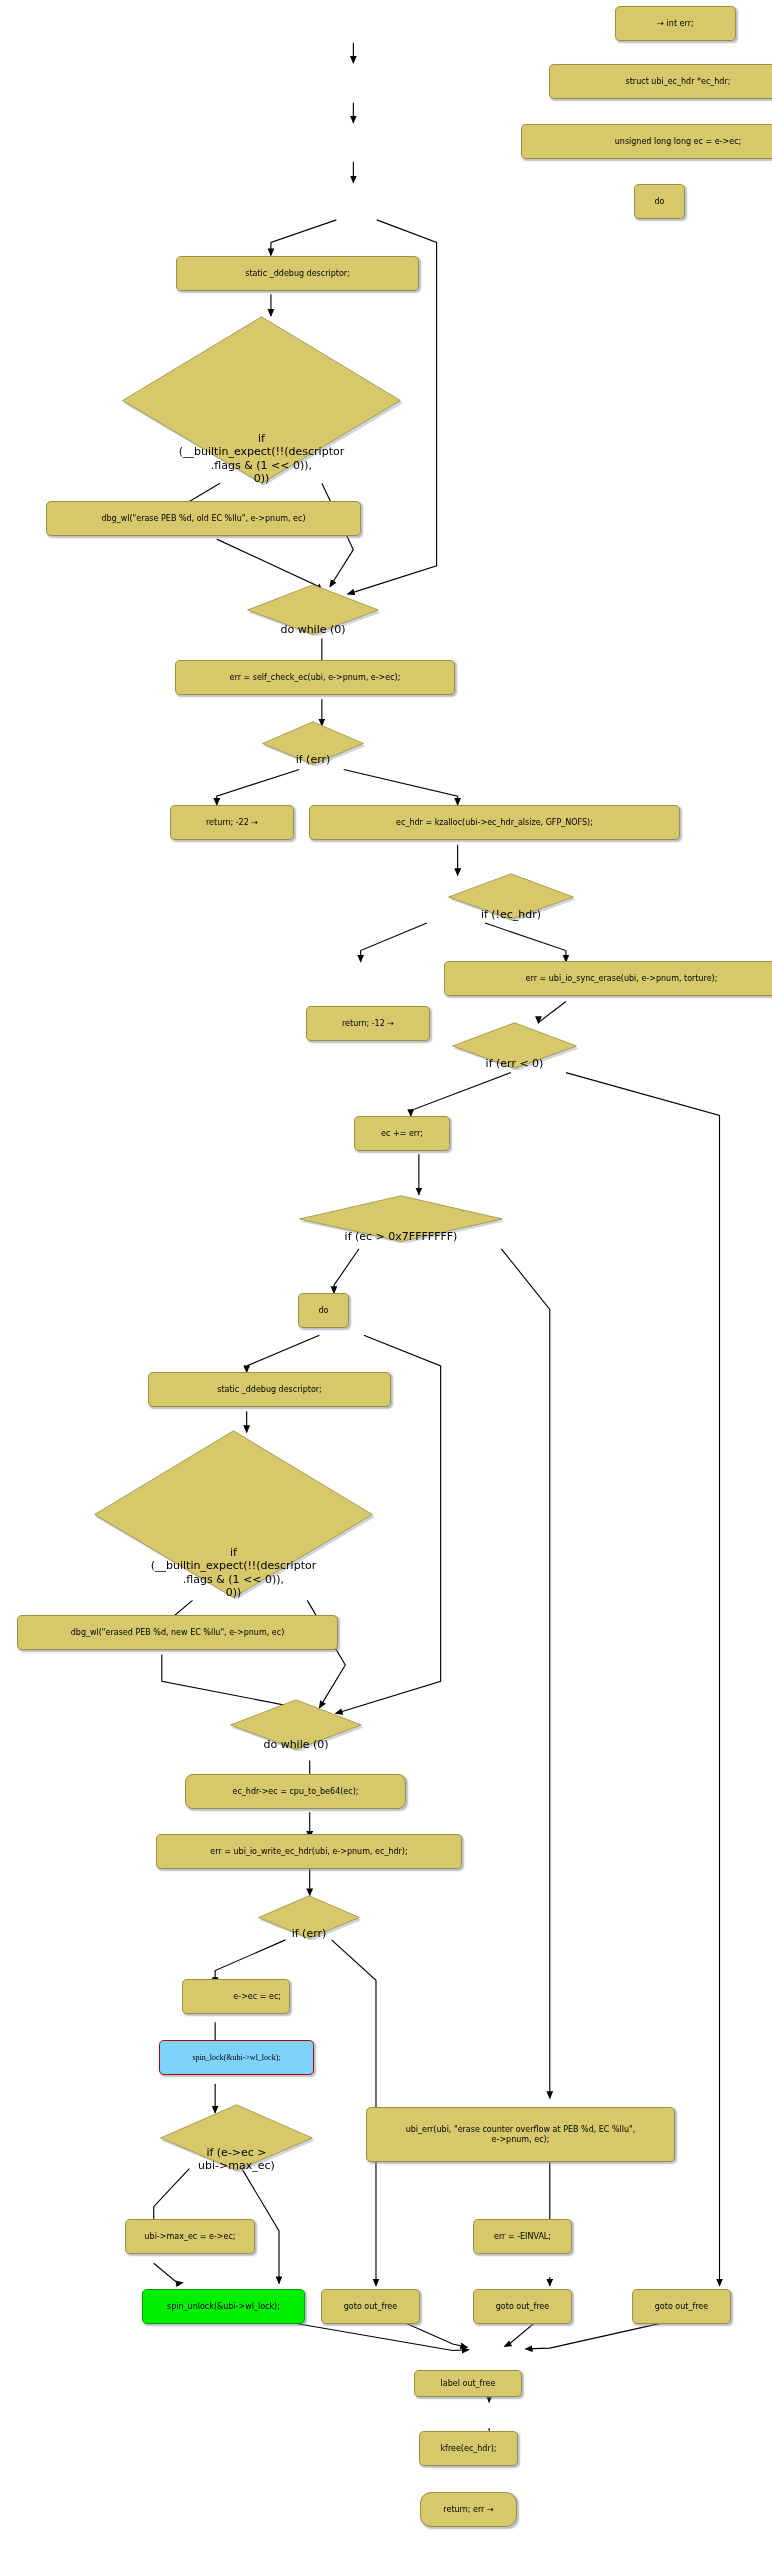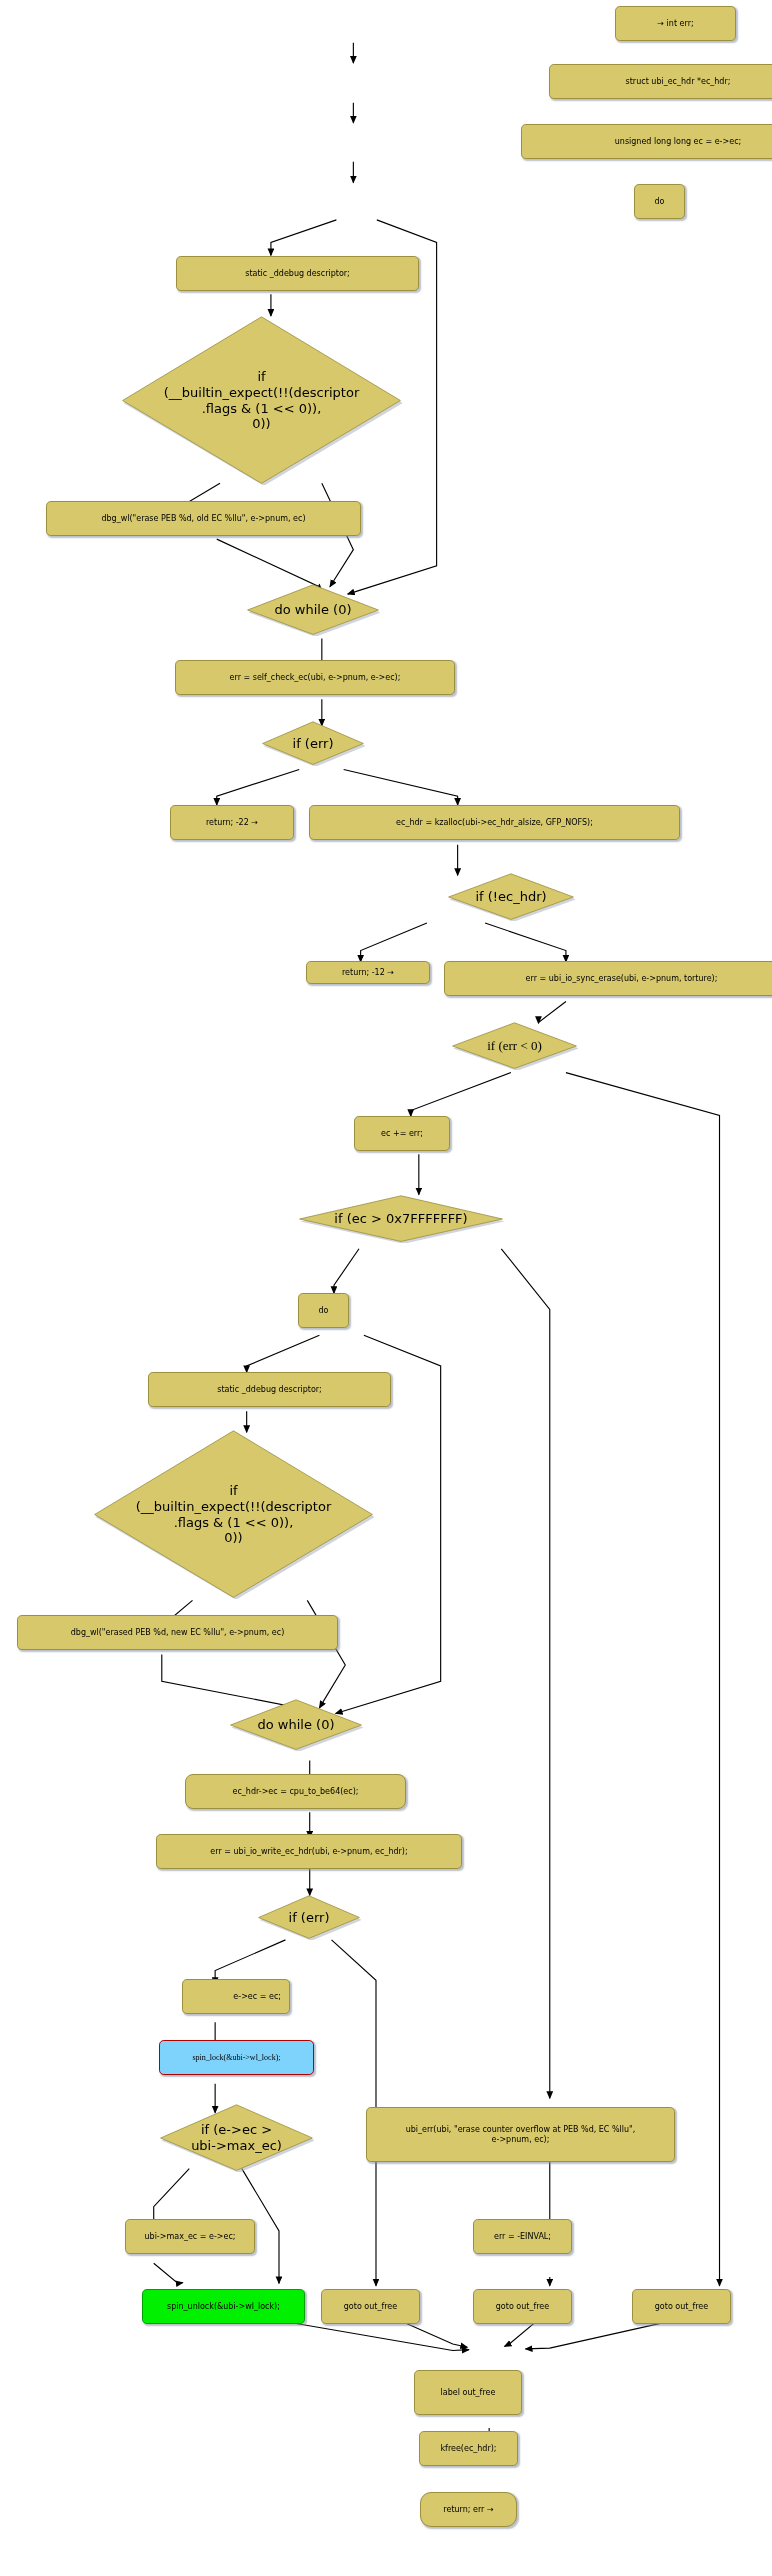--- a/index.html
+++ b/index.html
@@ -52,21 +52,22 @@
     font-family: Liberation Serif, serif;
   }
   .node.rect.green {
     background: #00F000;
     border: 0.8px solid #00a000;
   }
   .node.diamond {
     background: transparent;
     border: none;
     box-shadow: none;
-    font-size: 13px;
+    font-size: 11px;
+    align-items: flex-end;
   }
   .node.diamond .dshape {
     position: absolute;
     left: 0;
     top: 0;
     width: 100%;
     height: 100%;
   }
   .node.diamond .dlabel {
     position: relative;
@@ -211,23 +212,23 @@
     <div class="node diamond" style="left: 261px; top: 721px; width: 104px; height: 45px;"><svg class="dshape" viewBox="0 0 128.10399999999998 55.7725" preserveAspectRatio="none">
         <polygon class="shadowpoly" points="67.05199999999999,3 129.10399999999998,30.88625 67.05199999999999,56.7725 3,30.88625"></polygon>
         <polygon class="mainpoly" points="64.05199999999999,1 126.10399999999998,27.88625 64.05199999999999,53.7725 2,27.88625"></polygon>
       </svg><span class="dlabel">if (err)</span></div>
     <div class="node rect" style="left: 170px; top: 805px; width: 124px; height: 35px;"><span>return; -22 →</span></div>
     <div class="node rect" style="left: 309px; top: 805px; width: 371px; height: 35px;"><span>ec_hdr = kzalloc(ubi-&gt;ec_hdr_alsize, GFP_NOFS);</span></div>
     <div class="node diamond" style="left: 447px; top: 873px; width: 128px; height: 48px;"><svg class="dshape" viewBox="0 0 158.696 59.75625" preserveAspectRatio="none">
         <polygon class="shadowpoly" points="82.348,3 159.696,32.878125 82.348,60.75625 3,32.878125"></polygon>
         <polygon class="mainpoly" points="79.348,1 156.696,29.878125 79.348,57.75625 2,29.878125"></polygon>
       </svg><span class="dlabel">if (!ec_hdr)</span></div>
-    <div class="node rect" style="left: 306px; top: 961px; width: 124px; height: 23px;"><span>return; -12 →</span></div>
+    <div class="node rect" style="left: 306px; top: 1006px; width: 124px; height: 35px;"><span>return; -12 →</span></div>
     <div class="node rect" style="left: 444px; top: 961px; width: 355px; height: 35px;"><span>err = ubi_io_sync_erase(ubi, e-&gt;pnum, torture);</span></div>
-    <div class="node diamond" style="left: 451px; top: 1022px; width: 127px; height: 48px; font-family: Liberation Serif, serif;"><svg class="dshape" viewBox="0 0 156.784 59.75625" preserveAspectRatio="none">
+    <div class="node diamond" style="left: 451px; top: 1022px; width: 127px; height: 48px;"><svg class="dshape" viewBox="0 0 156.784 59.75625" preserveAspectRatio="none">
         <polygon class="shadowpoly" points="81.392,3 157.784,32.878125 81.392,60.75625 3,32.878125"></polygon>
         <polygon class="mainpoly" points="78.392,1 154.784,29.878125 78.392,57.75625 2,29.878125"></polygon>
       </svg><span class="dlabel">if (err &lt; 0)</span></div>
     <div class="node rect" style="left: 354px; top: 1116px; width: 96px; height: 35px;"><span>ec += err;</span></div>
     <div class="node diamond" style="left: 298px; top: 1195px; width: 206px; height: 48px;"><svg class="dshape" viewBox="0 0 254.296 59.75625" preserveAspectRatio="none">
         <polygon class="shadowpoly" points="130.148,3 255.296,32.878125 130.148,60.75625 3,32.878125"></polygon>
         <polygon class="mainpoly" points="127.148,1 252.296,29.878125 127.148,57.75625 2,29.878125"></polygon>
       </svg><span class="dlabel">if (ec &gt; 0x7FFFFFFF)</span></div>
     <div class="node rect" style="left: 298px; top: 1293px; width: 51px; height: 35px;"><span>do</span></div>
     <div class="node rect" style="left: 148px; top: 1372px; width: 243px; height: 35px;"><span>static _ddebug descriptor;</span></div>
@@ -257,17 +258,17 @@
       </svg><span class="dlabel">if (e-&gt;ec &gt;
 ubi-&gt;max_ec)</span></div>
     <div class="node rect" style="left: 366px; top: 2107px; width: 309px; height: 55px;"><span>ubi_err(ubi, "erase counter overflow at PEB %d, EC %llu",
 e-&gt;pnum, ec);</span></div>
     <div class="node rect" style="left: 125px; top: 2219px; width: 130px; height: 35px;"><span>ubi-&gt;max_ec = e-&gt;ec;</span></div>
     <div class="node rect" style="left: 473px; top: 2219px; width: 99px; height: 35px;"><span>err = -EINVAL;</span></div>
     <div class="node rect green" style="left: 142px; top: 2289px; width: 163px; height: 35px;"><span>spin_unlock(&amp;ubi-&gt;wl_lock);</span></div>
     <div class="node rect" style="left: 321px; top: 2289px; width: 99px; height: 35px;"><span>goto out_free</span></div>
     <div class="node rect" style="left: 473px; top: 2289px; width: 99px; height: 35px;"><span>goto out_free</span></div>
     <div class="node rect" style="left: 632px; top: 2289px; width: 99px; height: 35px;"><span>goto out_free</span></div>
-    <div class="node rect" style="left: 414px; top: 2370px; width: 108px; height: 45px;"><span>label out_free</span></div>
+    <div class="node rect" style="left: 414px; top: 2370px; width: 108px; height: 27px;"><span>label out_free</span></div>
     <div class="node rect" style="left: 419px; top: 2431px; width: 99px; height: 35px;"><span>kfree(ec_hdr);</span></div>
     <div class="node rect" style="left: 420px; top: 2492px; width: 97px; height: 35px; border-radius: 11px;"><span>return; err →</span></div>
   </div>
 
 
 </body></html>

